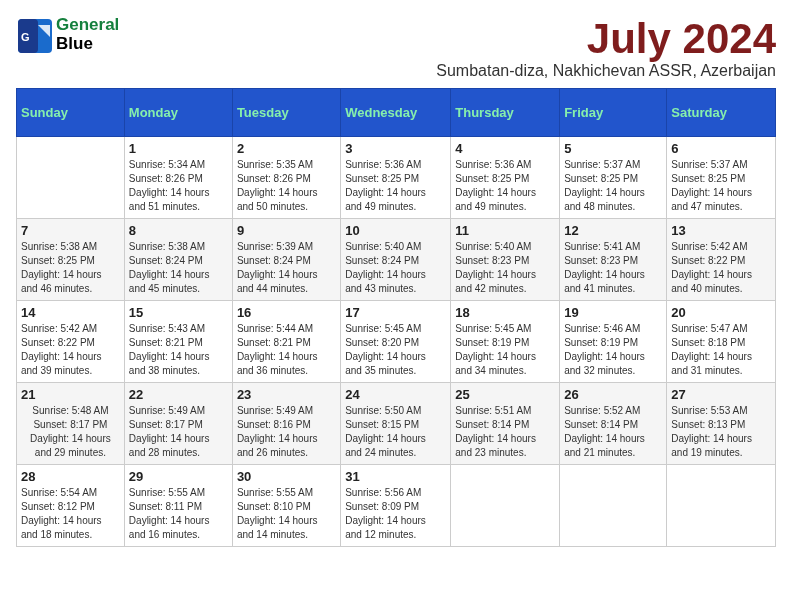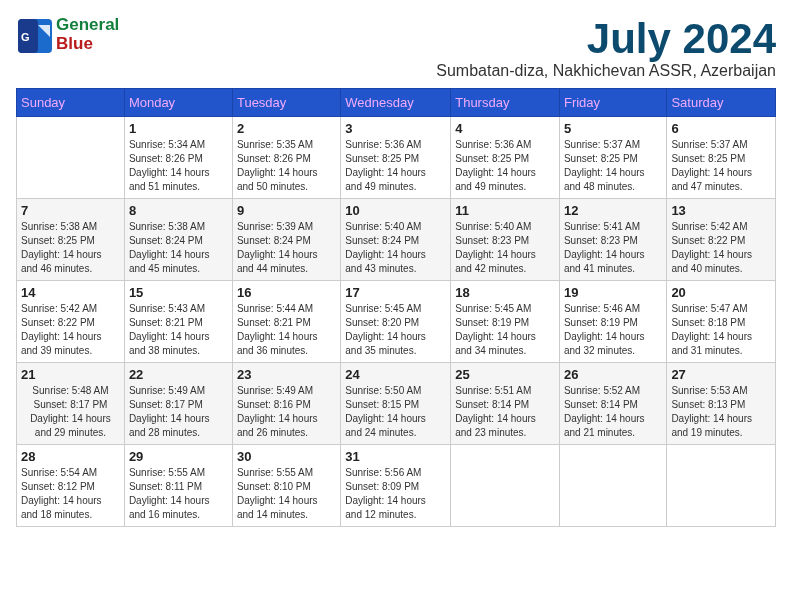--- a/index.html
+++ b/index.html
@@ -21,41 +21,41 @@
       margin-right: 4px;
       position: relative;
     }
     .header-right {
       text-align: right;
       flex: 1;
     }
     .month-title {
       font-size: 42px;
       font-weight: bold;
-      color: #0c4a6e;
+      color: #7f1d1d;
       line-height: 1.1;
     }
     .location-title {
       font-size: 16px;
       color: #333;
       font-weight: normal;
     }
     table {
       width: 100%;
       border-collapse: collapse;
       margin-top: 8px;
       font-size: 11px;
     }
     thead tr th {
       background-color: #2255cc;
-      color: #f0abfc;
-      padding: 6px 4px;
+      color: #86efac;
+      padding: 16px 4px;
       text-align: left;
       font-size: 13px;
-      font-weight: normal;
+      font-weight: bold;
       border: 1px solid #1a44aa;
     }
     tbody tr td {
       border: 1px solid #ccc;
       vertical-align: top;
       padding: 4px;
       height: 82px;
       color: #333;
       width: 113px;
     }
@@ -86,21 +86,21 @@
     <div class="logo-icon">
       <svg width="38" height="38" viewBox="0 0 38 38">
         <rect x="2" y="2" width="34" height="34" rx="4" fill="#1a6bcc"></rect>
         <polygon points="22,8 34,8 34,20" fill="#fff" opacity="0.85"></polygon>
         <rect x="2" y="2" width="20" height="34" rx="4" fill="#1a3a8c"></rect>
         <text x="5" y="24" font-size="11" fill="#fff" font-family="Arial" font-weight="bold">G</text>
       </svg>
     </div>
     <div style="display:flex;flex-direction:column;">
       <span style="color:#15803d;font-weight:bold;font-size:17px;line-height:1.1;">General</span>
-      <span style="color:#b91c1c;font-weight:bold;font-size:17px;line-height:1.1;">Blue</span>
+      <span style="color:#000000;font-weight:bold;font-size:17px;line-height:1.1;">Blue</span>
     </div>
   </div>
   <div class="header-right">
     <div class="month-title">July 2024</div>
     <div class="location-title">Sumbatan-diza, Nakhichevan ASSR, Azerbaijan</div>
   </div>
 </div>
 
 <table>
   <thead>

